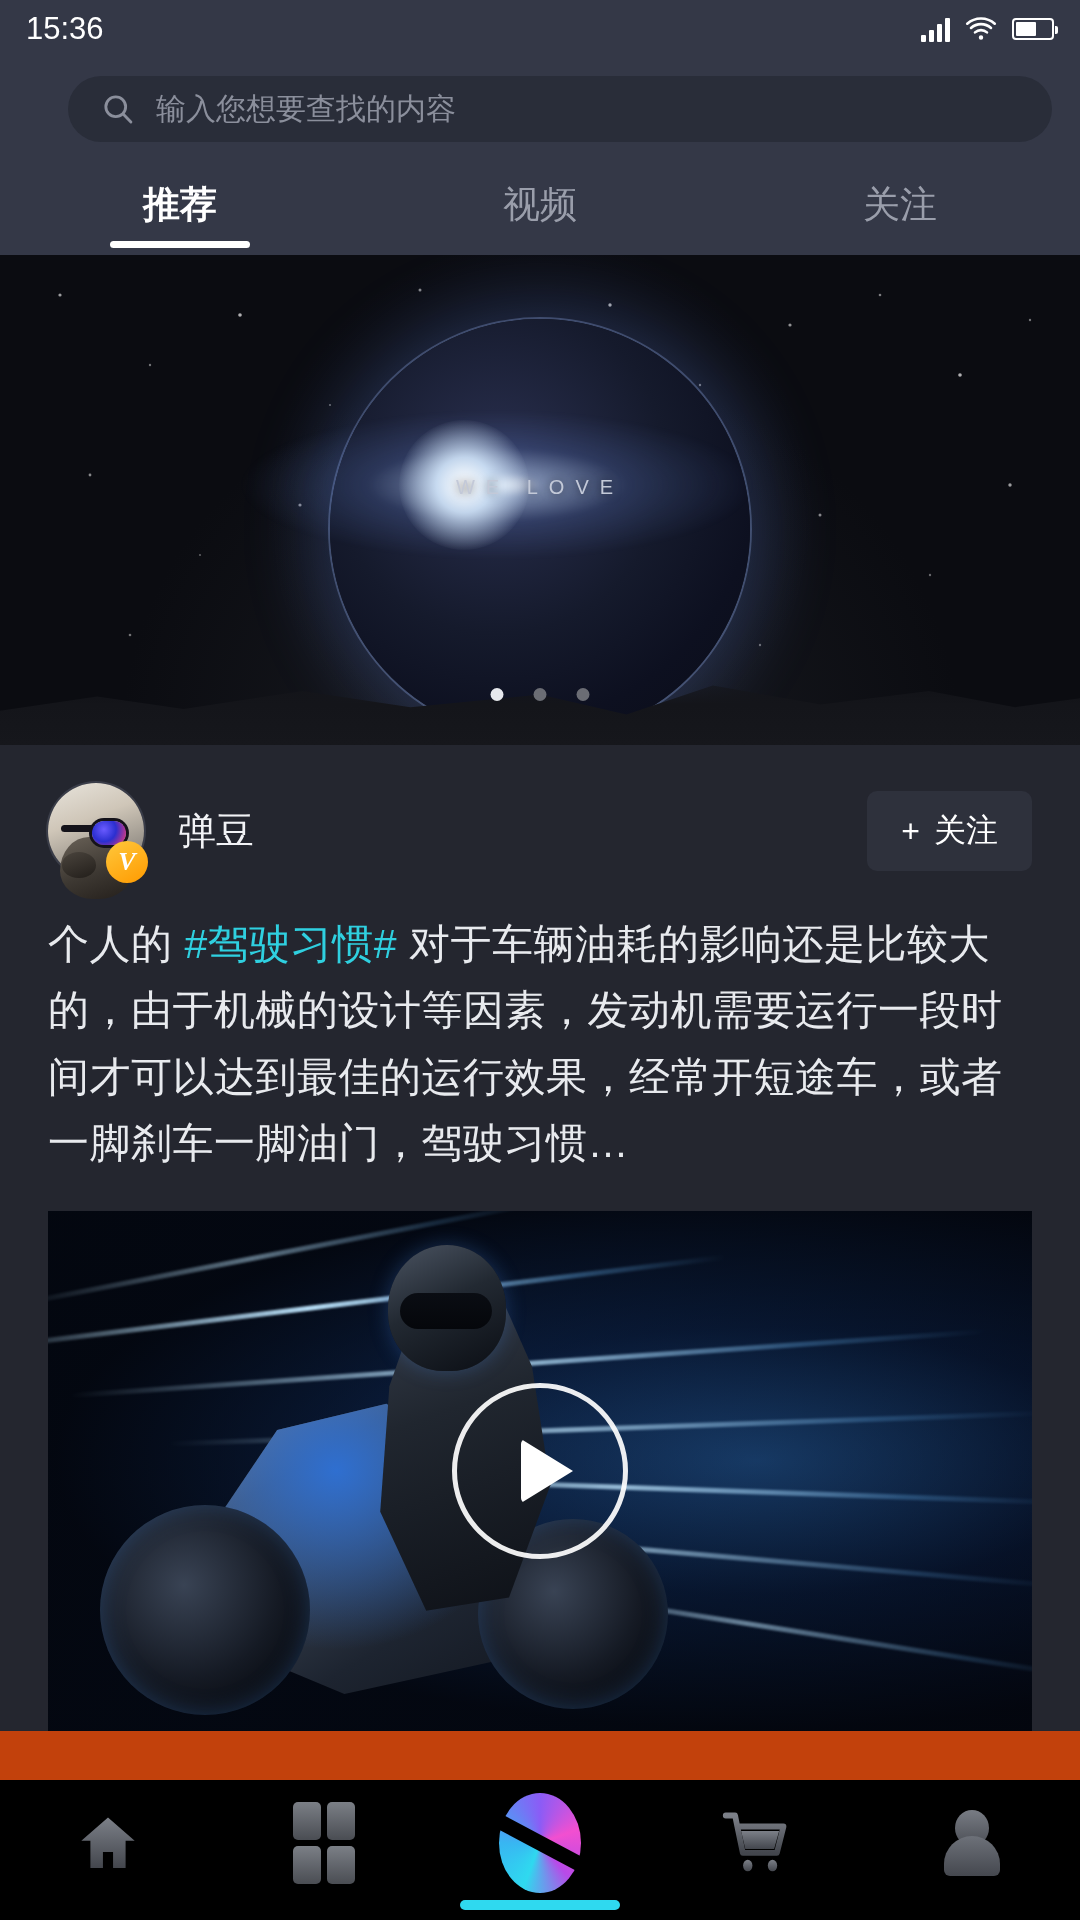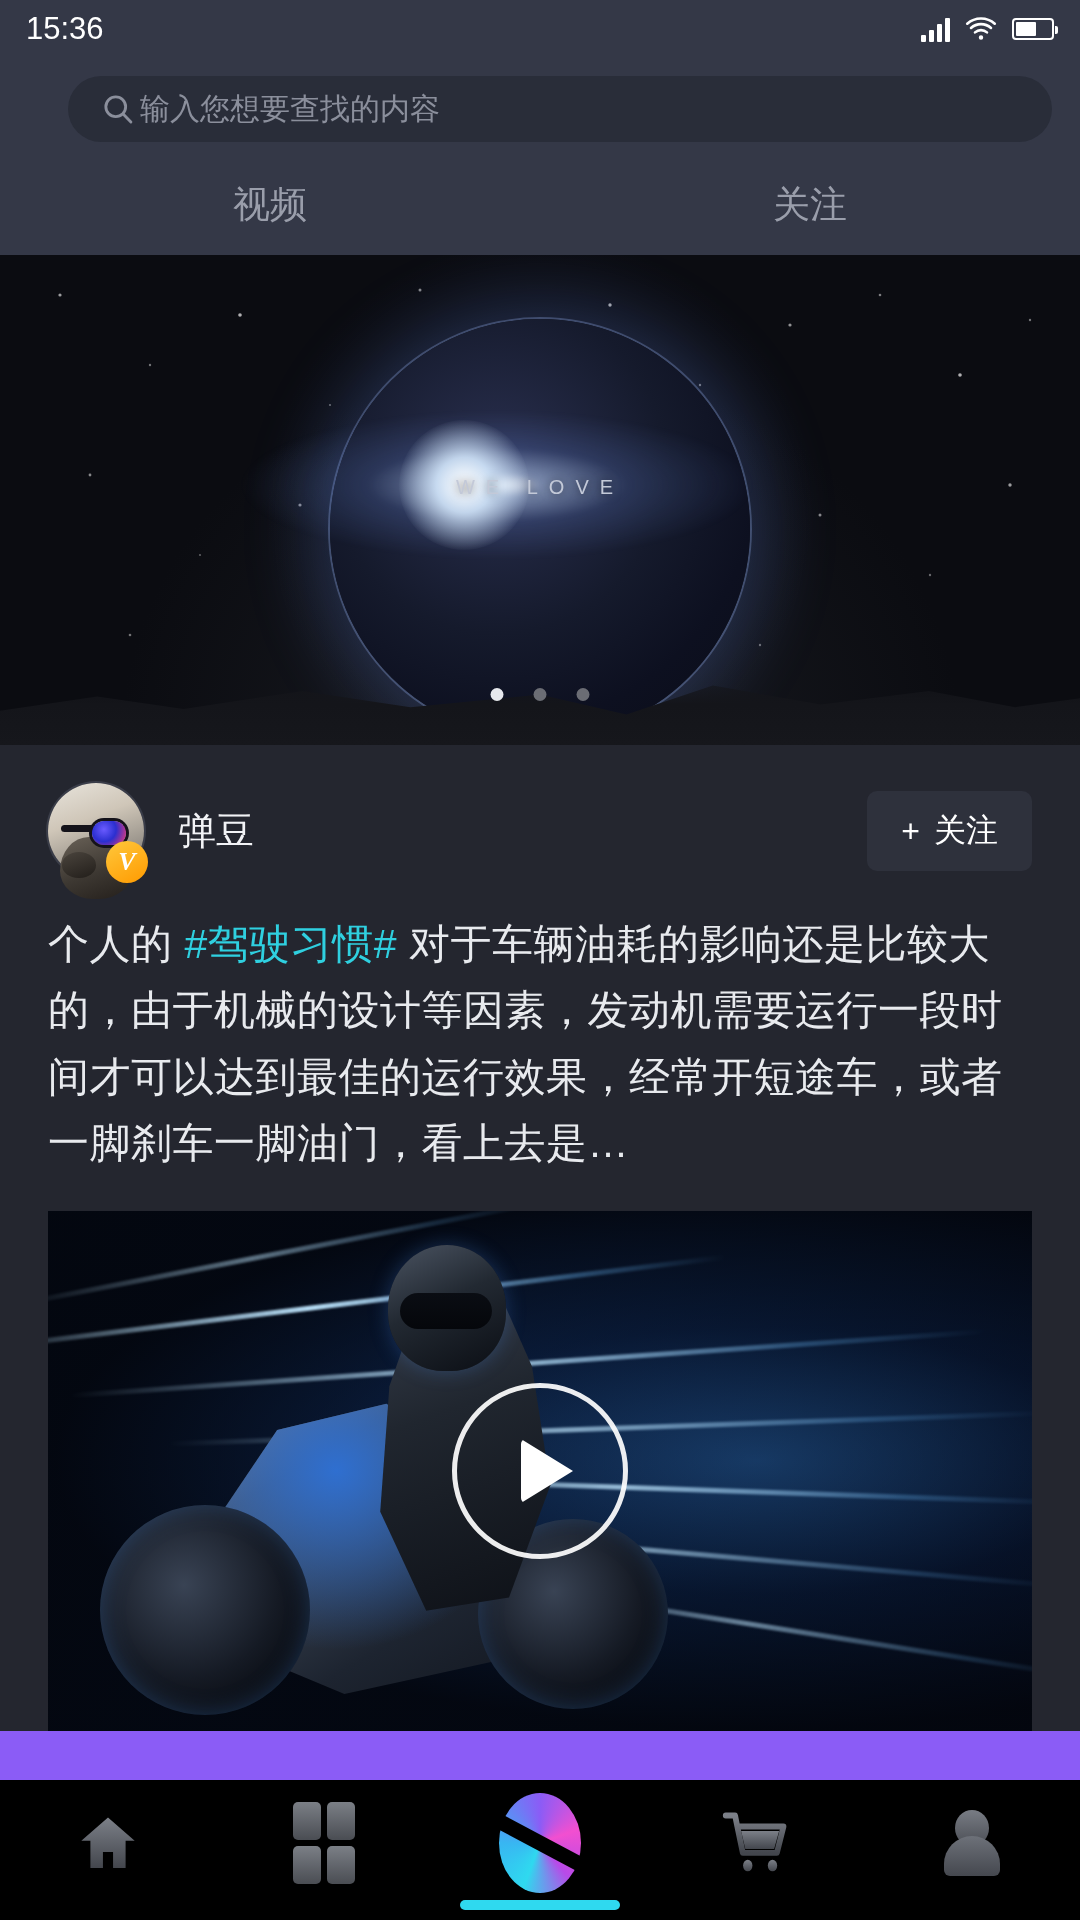--- a/index.html
+++ b/index.html
@@ -2,21 +2,21 @@
 <html><head>
 <meta charset="utf-8">
 <style>
   * { margin:0; padding:0; box-sizing:border-box; }
   html, body {
     width:1080px; height:1920px;
     background:#1c1f26;
     font-family:"Liberation Sans","DejaVu Sans",sans-serif;
     overflow:hidden;
   }
-  #app { position:relative; width:1080px; height:1920px; overflow:hidden; background:#8b5cf6; }
+  #app { position:relative; width:1080px; height:1920px; overflow:hidden; background:#c2410c; }
 
   
   .statusbar {
     position:absolute; top:0; left:0; width:1080px; height:58px;
     background:#343847; display:flex; align-items:center;
     justify-content:space-between; padding:0 26px;
   }
   .status-time { color:#ffffff; font-size:31px; font-weight:400; letter-spacing:0px; }
   .status-icons { display:flex; align-items:center; gap:14px; }
   .sig { display:flex; align-items:flex-end; gap:3px; height:26px; }
@@ -35,21 +35,21 @@
     background:#343847; display:flex; align-items:center; padding:0 28px;
   }
   .logo {
     font-size:43px; font-weight:bold; color:#eef6fa; letter-spacing:1px;
     white-space:nowrap; line-height:1;
     background:linear-gradient(180deg,#ffffff 0%,#d8ecf5 100%);
     -webkit-background-clip:text; background-clip:text; color:transparent;
   }
   .searchbox {
     margin-left:40px; flex:1; height:66px; background:#292d39;
-    border-radius:37px; display:flex; align-items:center; padding:0 32px; gap:4px;
+    border-radius:37px; display:flex; align-items:center; padding:0 32px; gap:20px;
   }
   .search-ph { color:#8b8f9c; font-size:30px; white-space:nowrap; }
 
   
   .tabs {
     position:absolute; top:160px; left:0; width:1080px; height:95px;
     background:#343847; display:flex; align-items:flex-start; padding-top:14px;
   }
   .tab {
     flex:1; text-align:center; position:relative;
@@ -268,20 +268,24 @@
     <div class="searchbox">
       <svg width="36" height="36" viewBox="0 0 24 24">
         <circle cx="10.5" cy="10.5" r="6.6" stroke="#8b8f9c" stroke-width="1.9" fill="none"></circle>
         <line x1="15.4" y1="15.4" x2="20.6" y2="20.6" stroke="#8b8f9c" stroke-width="1.9" stroke-linecap="round"></line>
       </svg>
       <span class="search-ph">输入您想要查找的内容</span>
     </div>
   </div>
 
   <div class="tabs">
+    <div class="tab active">
+      <span>推荐</span>
+      <span class="underline"></span>
+    </div>
     <div class="tab">
       <span>视频</span>
     </div>
     <div class="tab">
       <span>关注</span>
     </div>
   </div>
 
   <div class="banner">
     <div class="sky"></div>
@@ -332,21 +336,21 @@
         <span class="goggle"></span>
         <span class="vbadge">V</span>
       </div>
       <div class="uname">弹豆</div>
       <button class="follow-btn">
         <span>+</span>
         <span>关注</span>
       </button>
     </div>
 
-    <div class="post-text"><span>个人的 </span><span class="tag">#驾驶习惯#</span><span> 对于车辆油耗的影响还是比较大的，由于机械的设计等因素，发动机需要运行一段时间才可以达到最佳的运行效果，经常开短途车，或者一脚刹车一脚油门，看上去是…</span></div>
+    <div class="post-text"><span>个人的 </span><span class="tag">#驾驶习惯#</span><span> 对于车辆油耗的影响还是比较大的，由于机械的设计等因素，发动机需要运行一段时间才可以达到最佳的运行效果，经常开短途车，或者一脚刹车一脚油门，驾驶习惯…</span></div>
 
     <div class="video-wrap">
       <div class="v-bg"></div>
       <div class="streak" style="left:-80px; top:90px;  width:760px; transform:rotate(-7deg);"></div>
       <div class="streak" style="left:20px;  top:150px; width:920px; transform:rotate(-4deg); opacity:.85;"></div>
       <div class="streak" style="left:120px; top:215px; width:880px; transform:rotate(-2deg); opacity:.7;"></div>
       <div class="streak" style="left:200px; top:275px; width:820px; transform:rotate(2deg); opacity:.8;"></div>
       <div class="streak" style="left:260px; top:340px; width:760px; transform:rotate(5deg); opacity:.6;"></div>
       <div class="streak" style="left:420px; top:415px; width:620px; transform:rotate(9deg); opacity:.55;"></div>
       <div class="streak" style="left:-40px; top:40px;  width:540px; transform:rotate(-11deg); opacity:.5;"></div>

